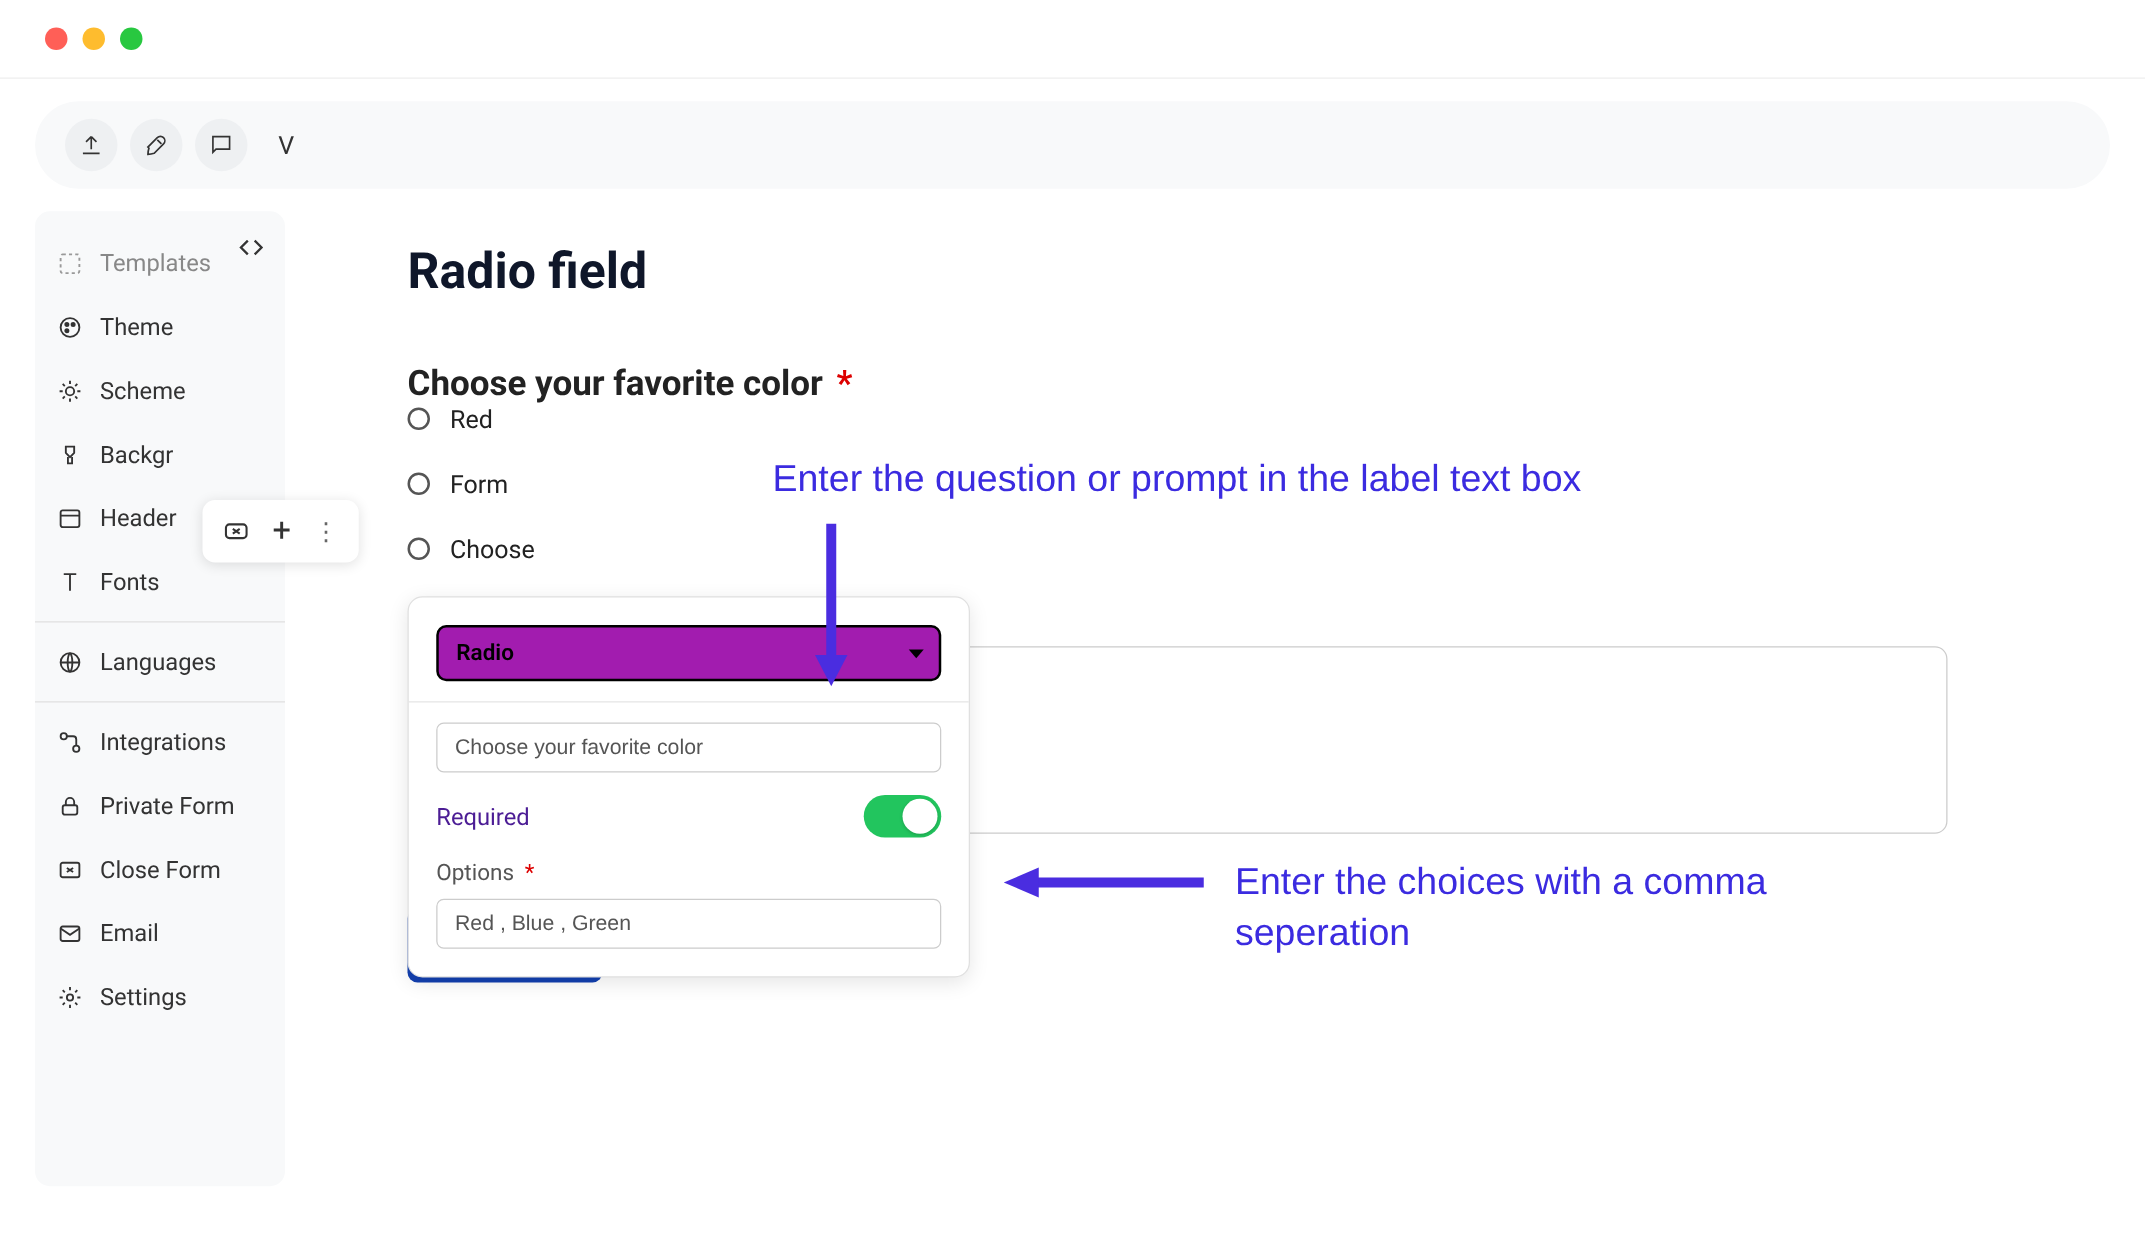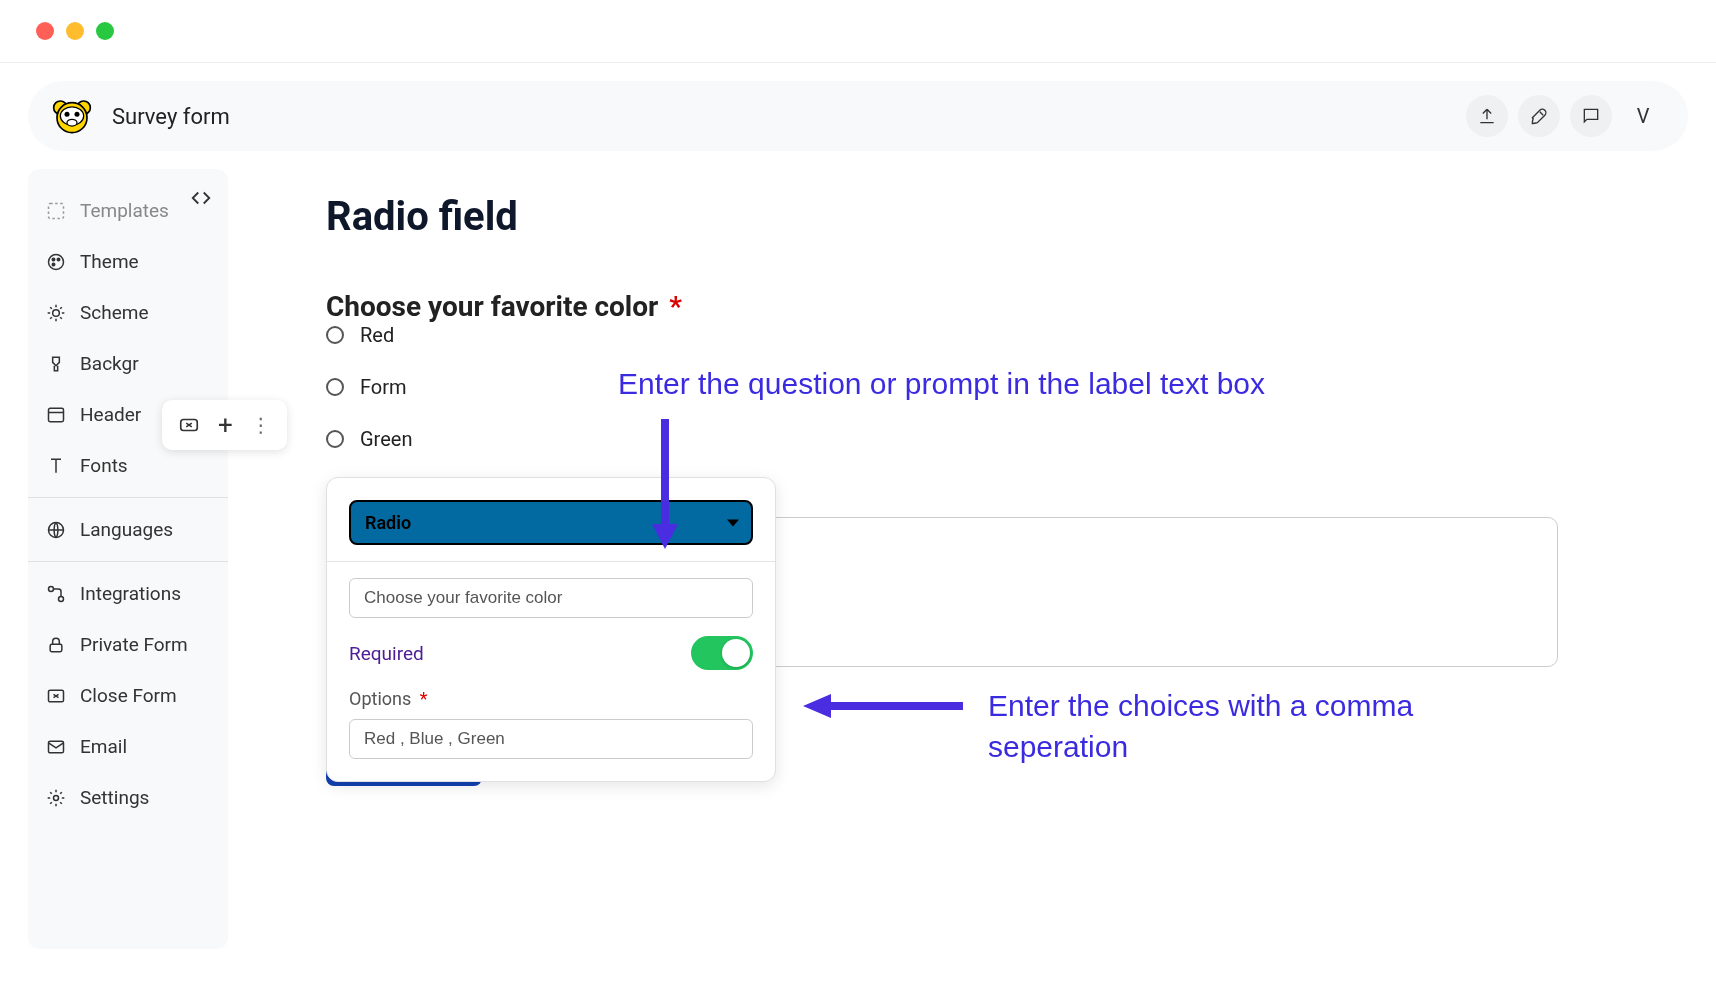--- a/index.html
+++ b/index.html
@@ -209,21 +209,21 @@
       padding: 22px;
       z-index: 10;
     }
     .config-select {
       width: 100%;
       padding: 10px 14px;
       font-size: 18px;
       font-weight: 600;
       border: 2.5px solid #000;
       border-radius: 8px;
-      background: #0369a1;
+      background: #a21caf;
       appearance: none;
       cursor: pointer;
       position: relative;
     }
     .select-wrapper { position: relative; margin-bottom: 8px; }
     .select-wrapper::after {
       content: '';
       position: absolute;
       right: 14px;
       top: 50%;
@@ -328,34 +328,20 @@
 </head>
 <body>
 
 <div class="window-controls">
   <div class="window-dot dot-red"></div>
   <div class="window-dot dot-yellow"></div>
   <div class="window-dot dot-green"></div>
 </div>
 
 <div class="header-bar">
-  <div class="header-left">
-    <div class="logo-icon">
-      <svg class="logo-svg" viewBox="0 0 48 48">
-        <circle cx="10" cy="14" r="8" fill="#ffd500" stroke="#000" stroke-width="2"></circle>
-        <circle cx="38" cy="14" r="8" fill="#ffd500" stroke="#000" stroke-width="2"></circle>
-        <circle cx="24" cy="26" r="18" fill="#ffd500" stroke="#000" stroke-width="2"></circle>
-        <ellipse cx="24" cy="24" rx="14" ry="11" fill="#fff" stroke="#000" stroke-width="1.5"></ellipse>
-        <circle cx="18" cy="22" r="3" fill="#000"></circle>
-        <circle cx="30" cy="22" r="3" fill="#000"></circle>
-        <ellipse cx="24" cy="32" rx="6" ry="4" fill="#fff" stroke="#000" stroke-width="1.5"></ellipse>
-      </svg>
-    </div>
-    <span class="header-title">Survey form</span>
-  </div>
   <div class="header-right">
     <div class="header-icon-btn">
       <svg viewBox="0 0 24 24">
           <path d="M12 16V4m0 0l-5 5m5-5l5 5M4 20h16"></path>
         </svg>
     </div>
     <div class="header-icon-btn">
       <svg viewBox="0 0 24 24">
           <path d="M5 15c-1 3-1 6-1 6s3 0 6-1l9-9a4 4 0 0 0-6-6l-9 9z"></path>
           <path d="M13 7l4 4"></path>
@@ -492,21 +478,21 @@
     <div class="radio-option">
       <div class="radio-circle"></div>
       <span>Red</span>
     </div>
     <div class="radio-option">
       <div class="radio-circle"></div>
       <span>Form</span>
     </div>
     <div class="radio-option">
       <div class="radio-circle"></div>
-      <span>Green</span>
+      <span>Choose</span>
     </div>
 
     <div class="outline-box"></div>
 
     <button class="submit-button">Submit</button>
 
     <div class="config-panel">
       <div class="select-wrapper">
         <div class="config-select">Radio</div>
       </div>

